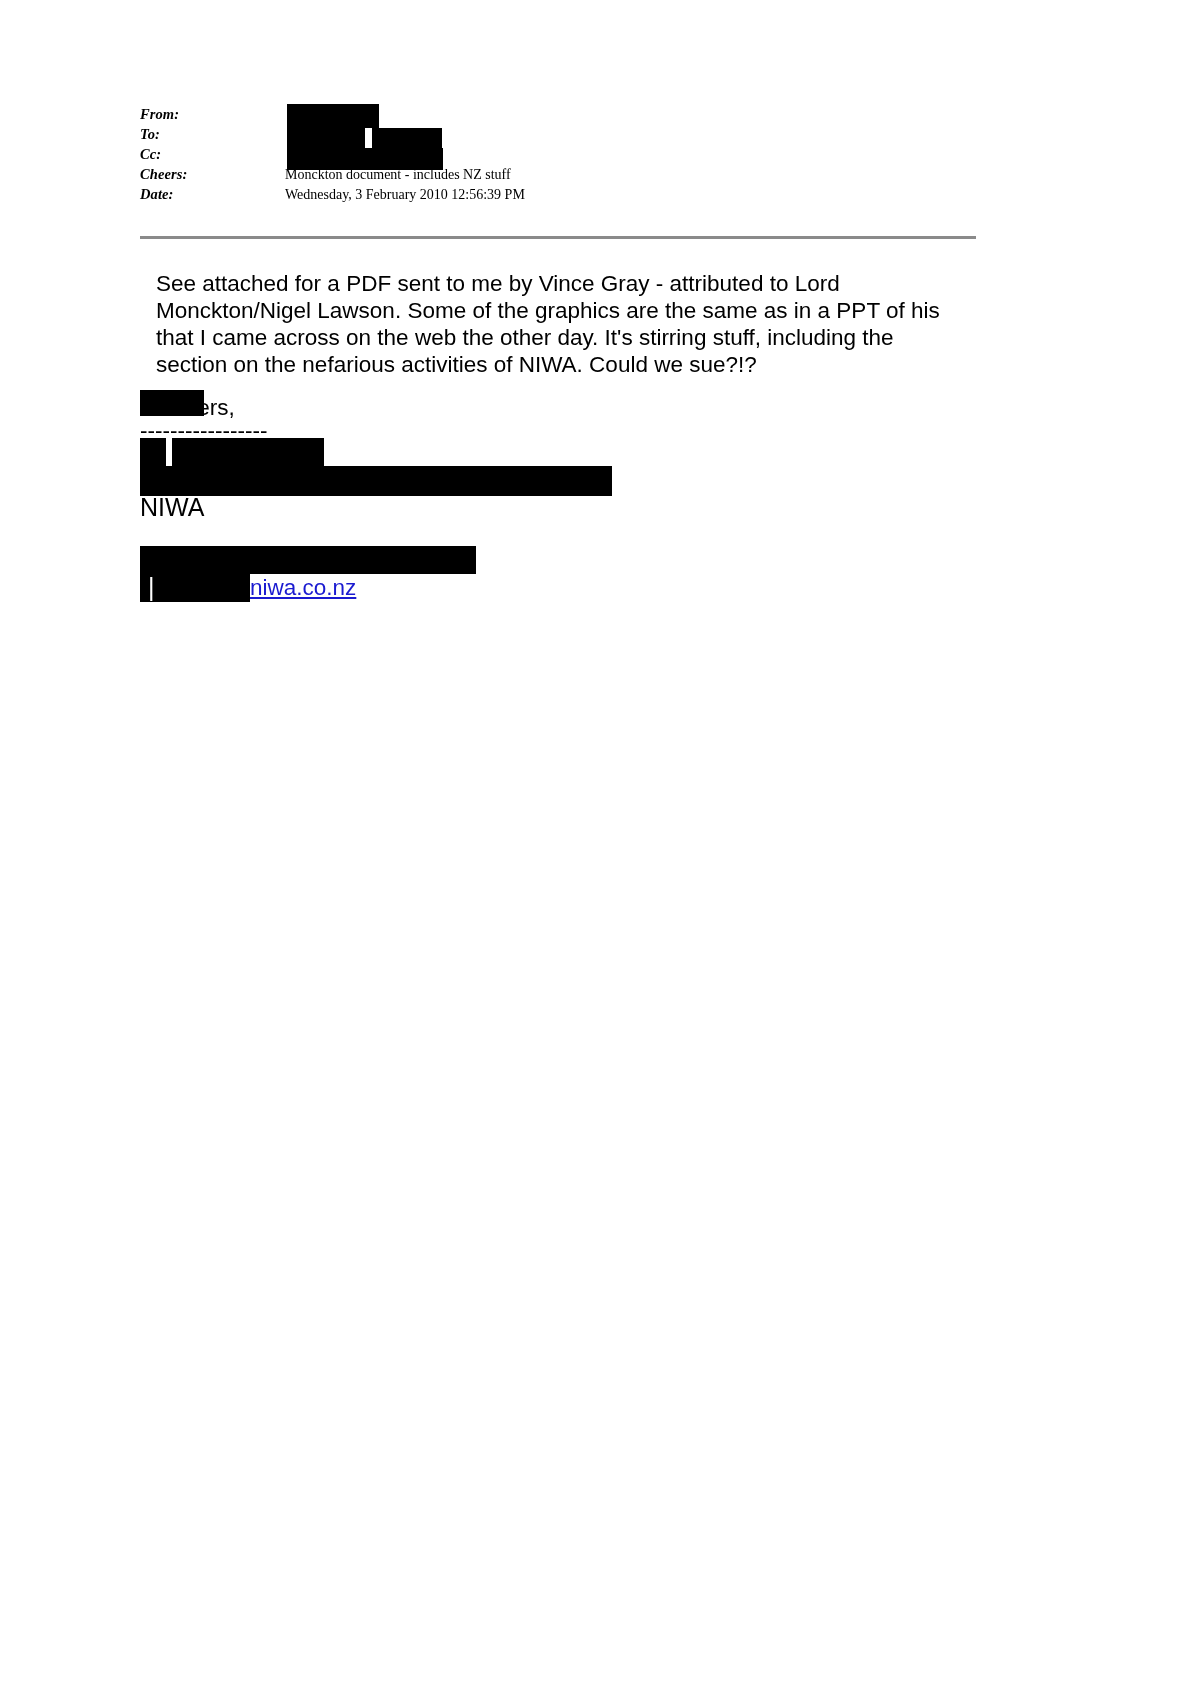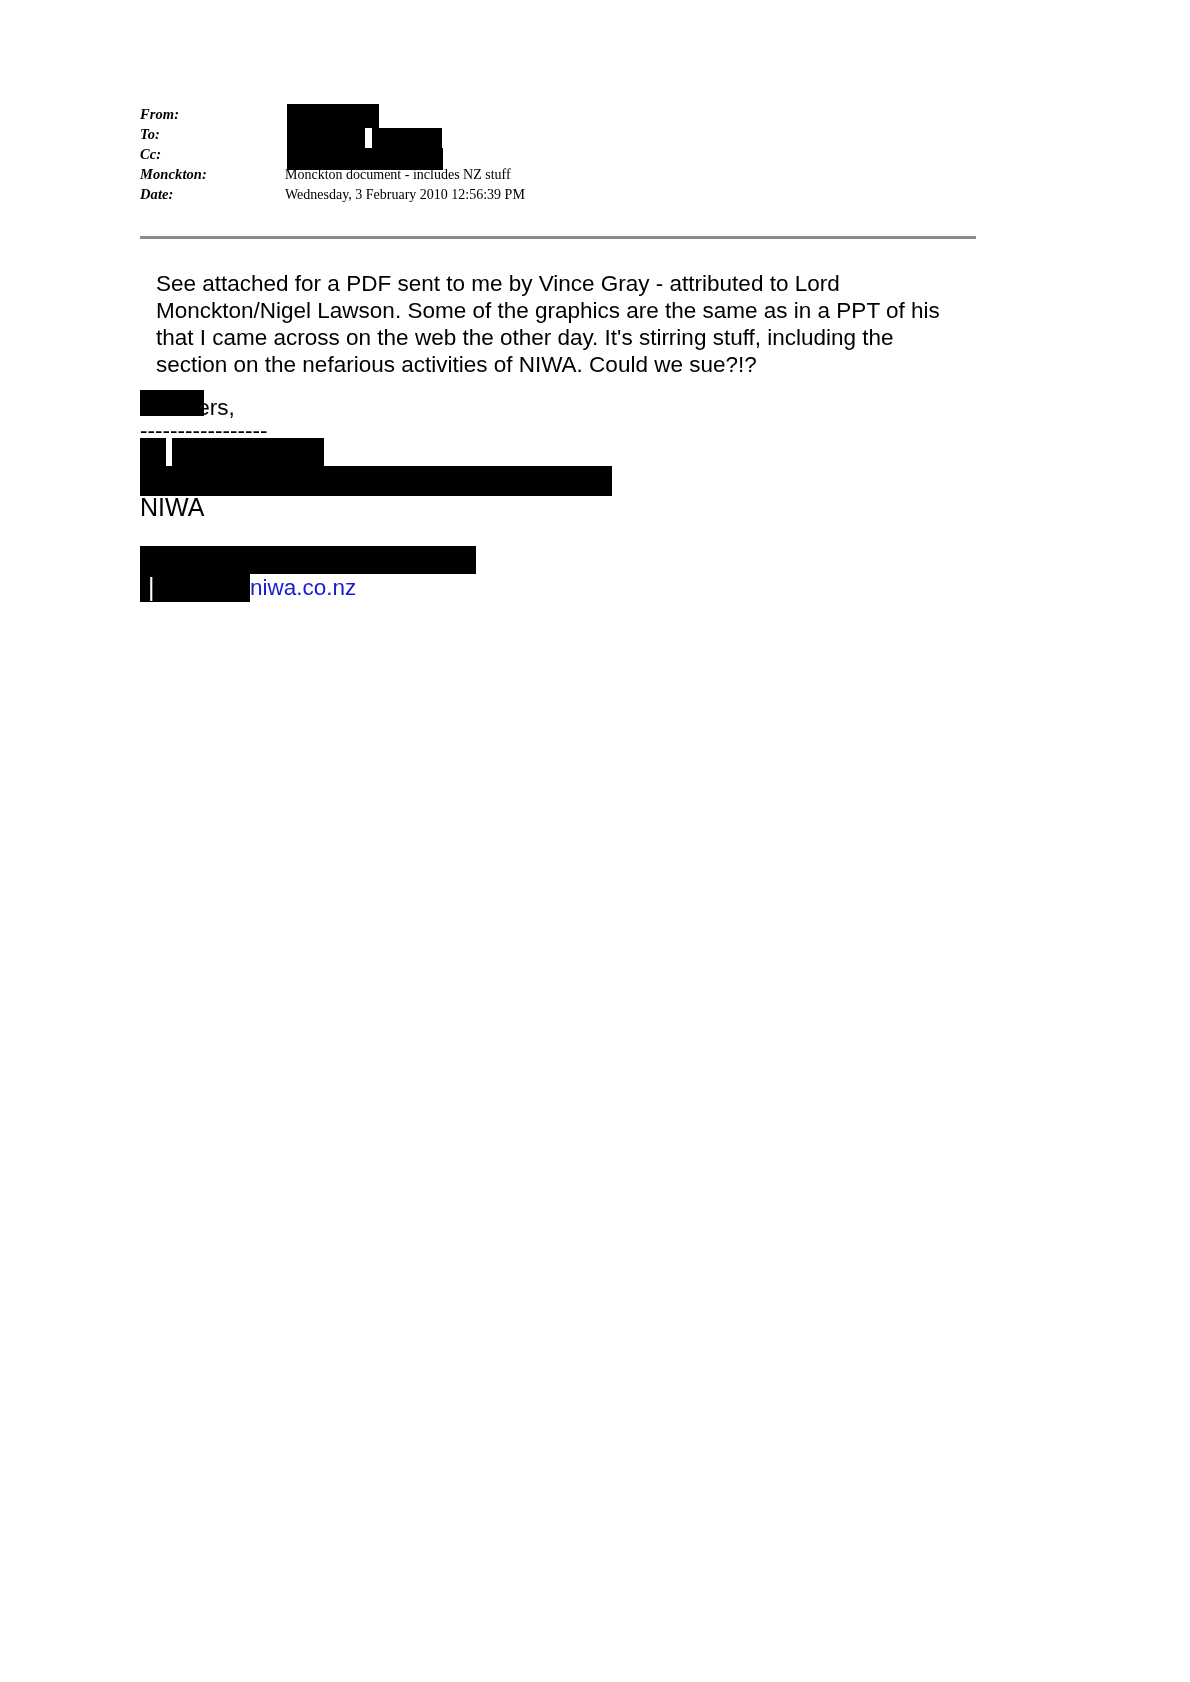--- a/index.html
+++ b/index.html
@@ -102,20 +102,21 @@
     position: absolute;
     left: 140px;
     font-family: "Liberation Sans", sans-serif;
     font-size: 25px;
     line-height: 27px;
     color: #000;
   }
 
   .weblink {
     color: #1a1ad0;
+    text-decoration: underline;
     cursor: pointer;
     font-family: "Liberation Sans", sans-serif;
     font-size: 22.5px;
   }
 
   .dashes {
     position: absolute;
     left: 140px;
     top: 418px;
     font-family: "Liberation Sans", sans-serif;
@@ -137,21 +138,21 @@
 
     <div class="hdr-row">
       <span class="hdr-label">To:</span>
     </div>
 
     <div class="hdr-row">
       <span class="hdr-label">Cc:</span>
     </div>
 
     <div class="hdr-row">
-      <span class="hdr-label">Monckton:</span>
+      <span class="hdr-label">Cheers:</span>
       <span class="hdr-value">Monckton document - includes NZ stuff</span>
     </div>
 
     <div class="hdr-row">
       <span class="hdr-label">Date:</span>
       <span class="hdr-value">Wednesday, 3 February 2010 12:56:39 PM</span>
     </div>
 
   </div>
 

